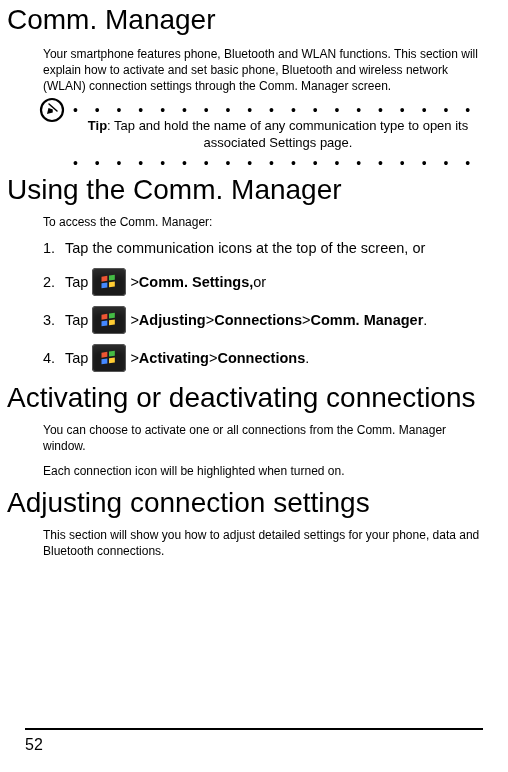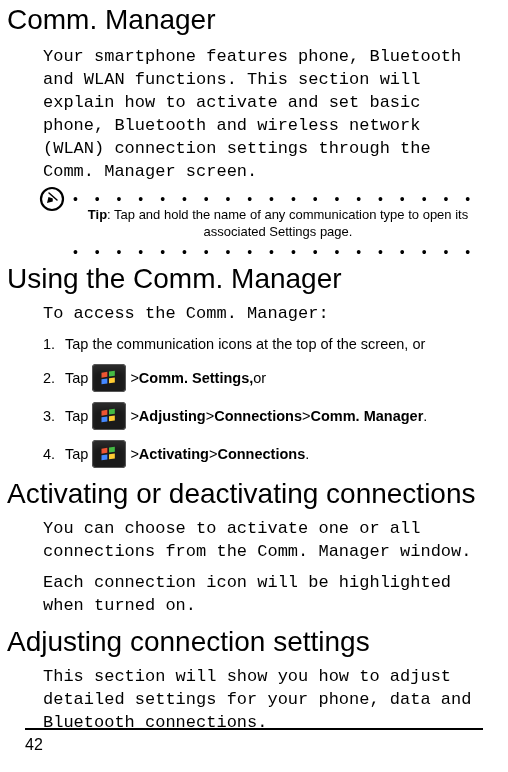--- a/index.html
+++ b/index.html
@@ -17,24 +17,23 @@
       font-size: 28px;
       font-weight: 400;
       margin-bottom: 10px;
       margin-left: -20px;
       padding-left: 2px;
       letter-spacing: 0px;
     }
     h1.first { margin-top: 4px; }
     h1.section { margin-top: 6px; margin-bottom: 8px; }
     p.body {
-      font-size: 17px;
+      font-size: 12px;
       line-height: 1.35;
       margin-bottom: 8px;
-      font-family: Liberation Mono, monospace;
     }
     .tip-box {
       margin-top: 8px;
       margin-bottom: 6px;
     }
     .dotted-top, .dotted-bottom {
       letter-spacing: 6.5px;
       font-size: 14px;
       line-height: 1;
       white-space: nowrap;
@@ -217,14 +216,14 @@
 </div>
 
 <h1 class="section">Adjusting connection settings</h1>
 
 <div class="content">
   <p class="body">This section will show you how to adjust detailed settings for your phone, data and Bluetooth connections.</p>
 </div>
 
 <div class="footer">
   <div class="footer-line"></div>
-  <div class="page-num">42</div>
+  <div class="page-num">52</div>
 </div>
 
 </body></html>

